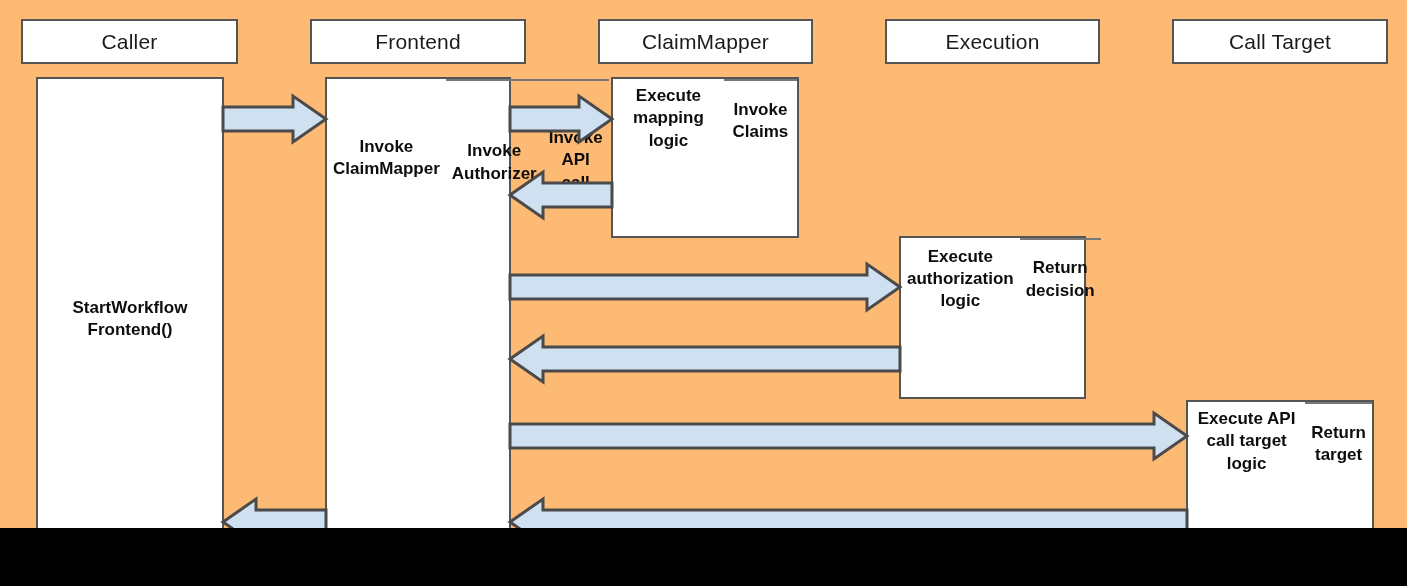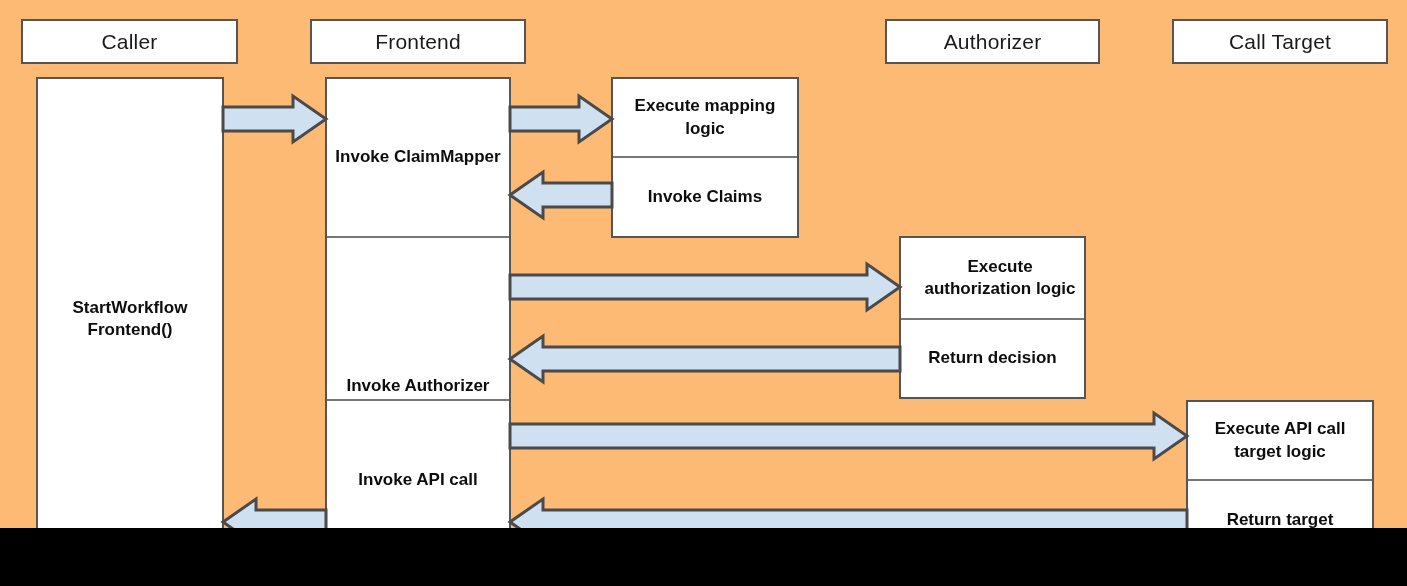--- a/index.html
+++ b/index.html
@@ -29,21 +29,21 @@
     font-size: 21px;
     font-weight: 400;
     letter-spacing: 0.2px;
   }
   .lifeline {
     position: absolute;
     background: #ffffff;
     border: 2px solid #555555;
     box-sizing: border-box;
     display: flex;
-    flex-direction: column;
+    flex-direction: row;
   }
   .activation {
     flex: 1 1 auto;
     display: flex;
     align-items: center;
     justify-content: center;
     text-align: center;
     color: #0d0d0d;
     font-size: 17px;
     font-weight: bold;
@@ -72,56 +72,59 @@
 <body>
 
 <div id="canvas">
 
   <div class="lane-header" style="left:21px; top:19px; width:217px; height:45px;">
     <span>Caller</span>
   </div>
   <div class="lane-header" style="left:310px; top:19px; width:216px; height:45px;align-items:center;">
     <span>Frontend</span>
   </div>
+  <div class="lane-header" style="left:598px; top:19px; width:215px; height:45px;">
+    <span>ClaimMapper</span>
+  </div>
   <div class="lane-header" style="left:885px; top:19px; width:215px; height:45px;">
-    <span>Authorizer</span>
+    <span>Execution</span>
   </div>
   <div class="lane-header" style="left:1172px; top:19px; width:216px; height:45px;">
     <span>Call Target</span>
   </div>
 
   <div class="lifeline" style="left:36px; top:77px; width:188px; height:484px;">
     <div class="activation">
       <span>StartWorkflow Frontend()</span>
     </div>
   </div>
 
   <div class="lifeline" style="left:325px; top:77px; width:186px; height:484px;">
     <div class="activation" style="height:158px;">
       <span>Invoke ClaimMapper</span>
     </div>
-    <div class="activation" style="height:165px;align-items:flex-end;">
+    <div class="activation" style="height:165px;">
       <span>Invoke Authorizer</span>
     </div>
     <div class="activation" style="height:161px;">
       <span>Invoke API call</span>
     </div>
   </div>
 
   <div class="lifeline" style="left:611px; top:77px; width:188px; height:161px;">
     <div class="activation" style="height:79px;">
       <span>Execute mapping logic</span>
     </div>
     <div class="activation" style="height:82px;">
       <span>Invoke Claims</span>
     </div>
   </div>
 
   <div class="lifeline" style="left:899px; top:236px; width:187px; height:163px;">
-    <div class="activation" style="height:82px;margin-left:15px;">
+    <div class="activation" style="height:82px;">
       <span>Execute authorization logic</span>
     </div>
     <div class="activation" style="height:81px;">
       <span>Return decision</span>
     </div>
   </div>
 
   <div class="lifeline" style="left:1186px; top:400px; width:188px; height:161px;">
     <div class="activation" style="height:79px;border-radius:18px;">
       <span>Execute API call target logic</span>

